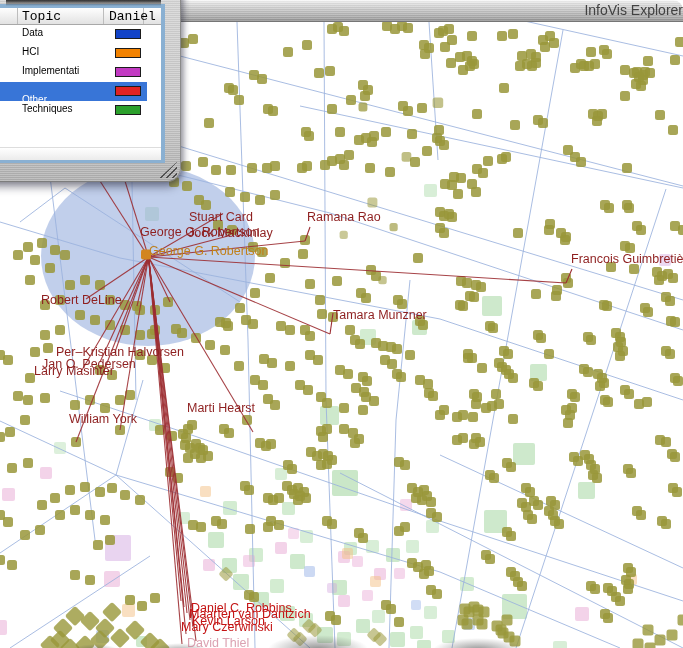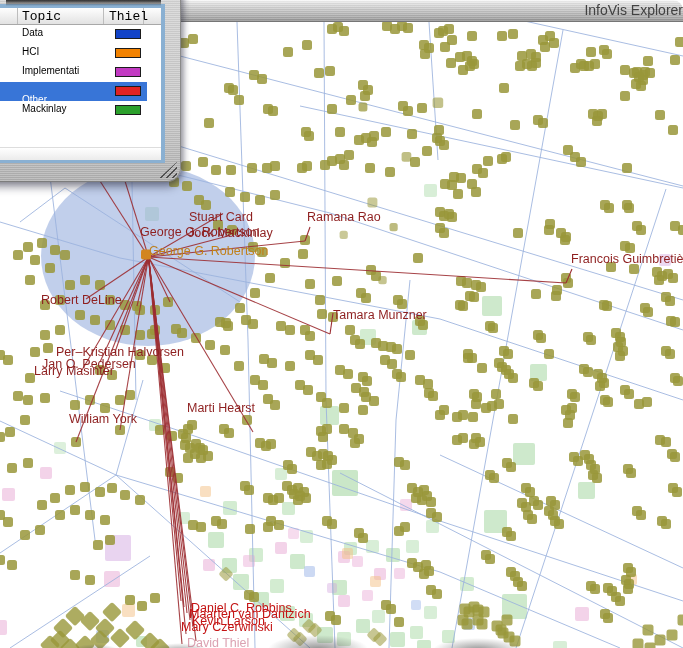--- a/index.html
+++ b/index.html
@@ -820,39 +820,39 @@
       <span>InfoVis Explorer</span>
     </div>
 <div id="panel">
   <div id="pring"></div>
   <div id="pcontent">
     <div id="phead">
       <div class="sep" style="left:22px"></div>
       <div class="sep" style="left:108px"></div>
       <div class="sep" style="left:148px"></div>
       <span style="left:27px">Topic</span>
-          <span style="left:114px">Thiel</span>
+          <span style="left:114px">Daniel</span>
     </div>
     <div class="prow" style="top:17px">
           <span>Data</span>
           <div class="sw" style="background:#1243c8"></div>
         </div>
     <div class="prow" style="top:36px">
           <span>HCI</span>
           <div class="sw" style="background:#f28200"></div>
         </div>
     <div class="prow" style="top:55px">
           <span>Implementati</span>
           <div class="sw" style="background:#c23ac2"></div>
         </div>
     <div class="prow hl" style="top:74px">
           <span>Other</span>
           <div class="sw" style="background:#e22222"></div>
         </div>
     <div class="prow" style="top:93px">
-          <span>Mackinlay</span>
+          <span>Techniques</span>
           <div class="sw" style="background:#2ca02c"></div>
         </div>
     <div id="pbotstrip"></div>
   </div>
   <div id="pgrip"></div>
   <div id="ptopshadow"></div>
 </div>
 </div>
 </body></html>

